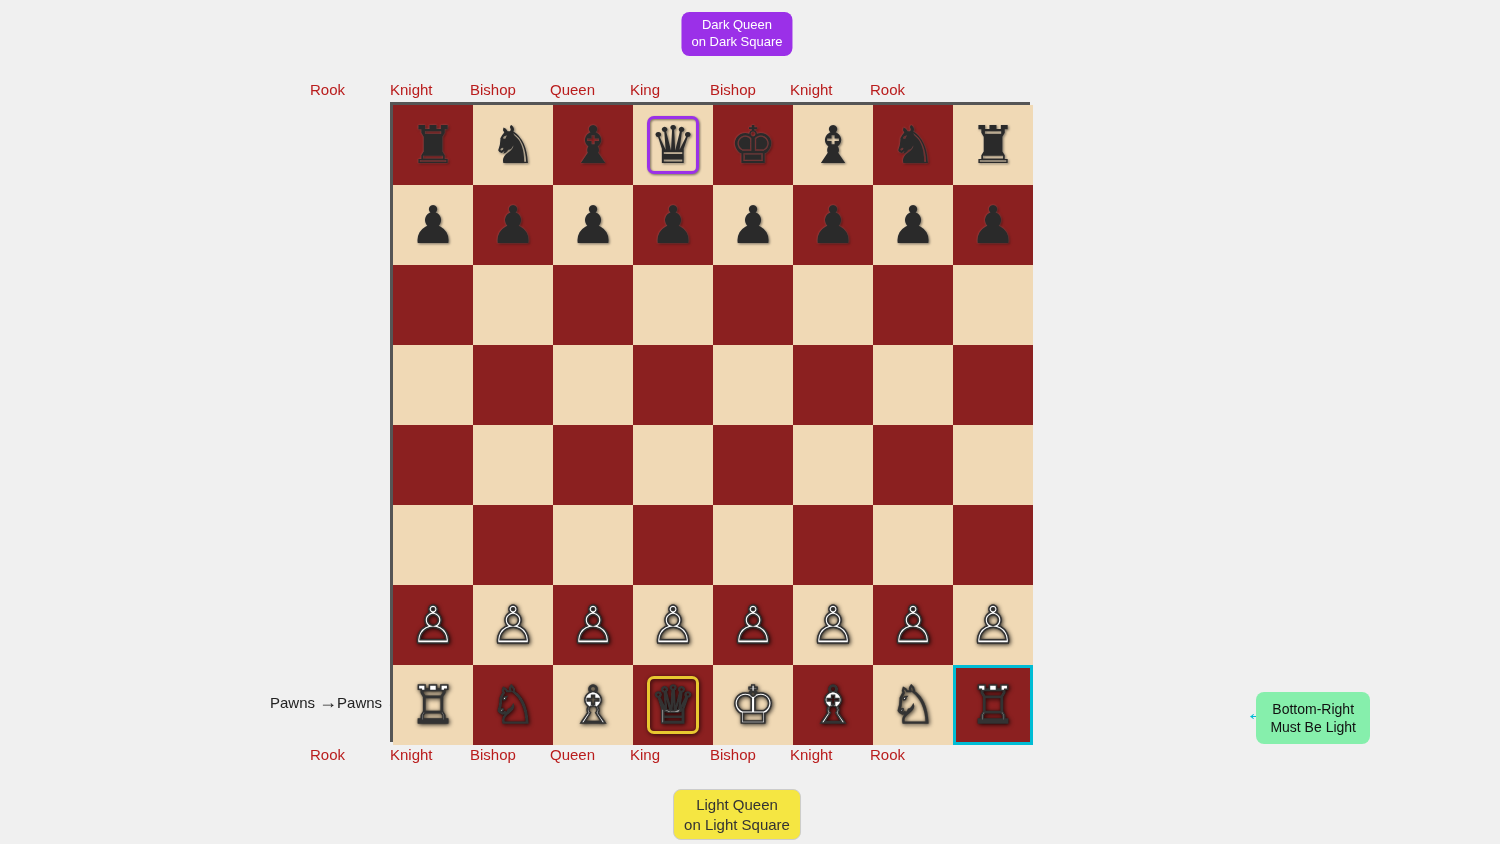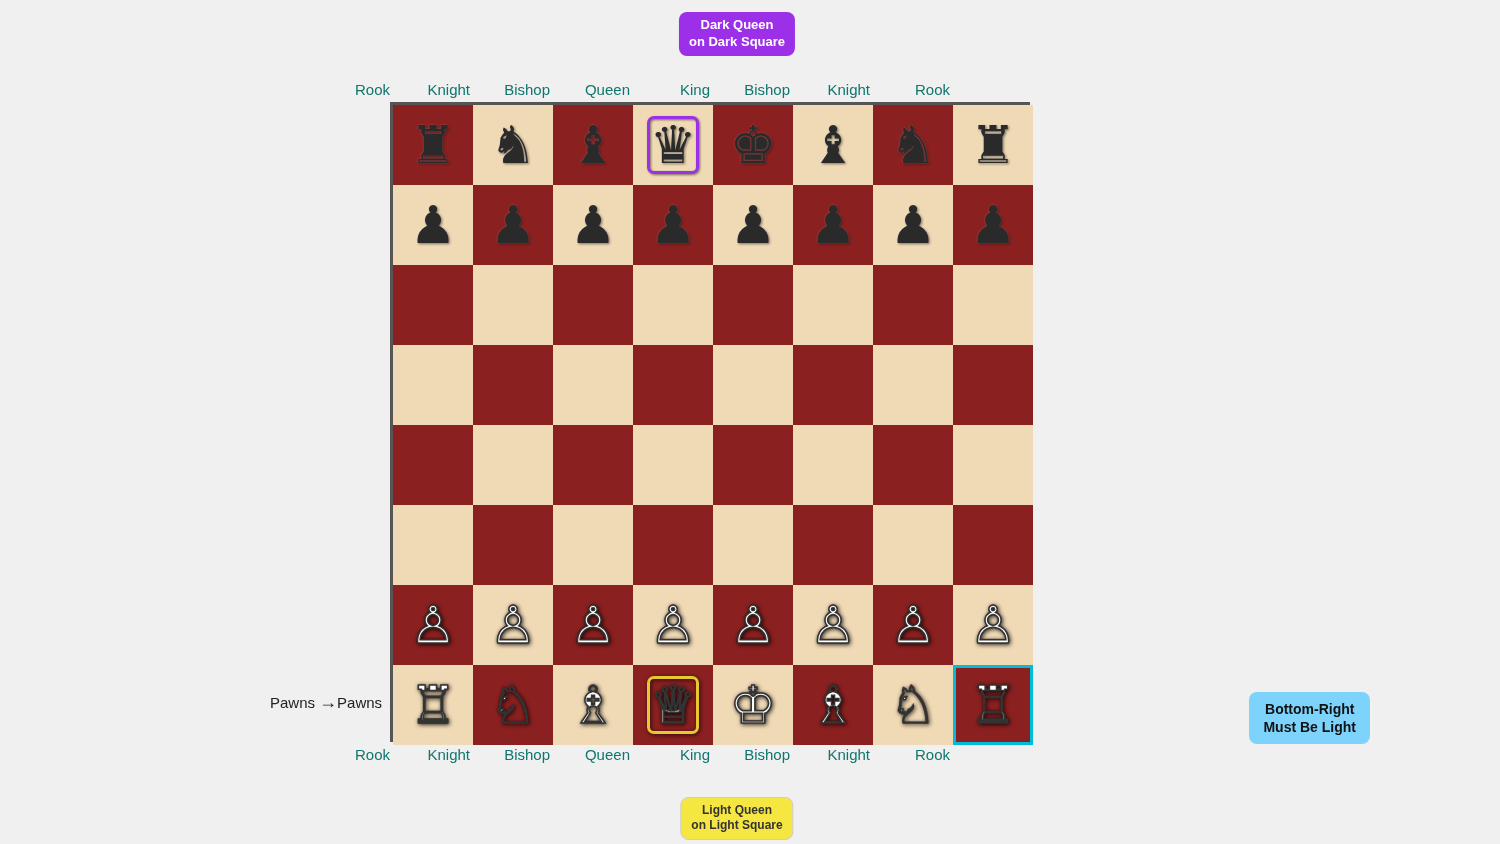--- a/index.html
+++ b/index.html
@@ -28,24 +28,24 @@
     }
 
     .board-labels-bottom {
       display: flex;
       margin-left: 40px;
       margin-top: 4px;
     }
 
     .col-label {
       width: 80px;
-      text-align: right;
+      text-align: left;
       font-size: 15px;
       font-weight: 500;
-      color: #0f766e;
+      color: #b91c1c;
     }
 
     .board {
       width: 640px;
       height: 640px;
       border: 3px solid #555;
       display: grid;
       grid-template-columns: repeat(8, 80px);
       grid-template-rows: repeat(8, 80px);
       position: relative;
@@ -99,40 +99,40 @@
       outline-offset: -3px;
       z-index: 3;
     }
 
     
     .tooltip {
       position: absolute;
       border-radius: 8px;
       padding: 5px 10px;
       font-size: 13px;
-      font-weight: bold;
+      font-weight: normal;
       text-align: center;
       line-height: 1.3;
       z-index: 10;
       white-space: nowrap;
     }
 
     .tooltip-purple {
       background: #9b30e8;
       color: white;
     }
 
     .tooltip-yellow {
       background: #f5e642;
       color: #333;
       border: 1px solid #ccc;
     }
 
     .tooltip-cyan {
-      background: #7dd3fc;
+      background: #86efac;
       color: #111;
     }
 
     .arrow-label {
       display: flex;
       align-items: center;
       gap: 4px;
       font-size: 15px;
       font-weight: 500;
       color: #222;
@@ -356,17 +356,17 @@
   <div style="position:absolute; right:130px; bottom:100px; display:flex; align-items:center; gap:6px;">
     <div class="tooltip tooltip-cyan" style="position:static; font-size:14px; padding:8px 14px;">
       Bottom-Right<br>Must Be Light
     </div>
   </div>
 
   <div style="position:absolute; right:232px; bottom:118px;">
     <span style="font-size:22px; color:#00bcd4; font-weight:bold;">←</span>
   </div>
 
-  <div class="tooltip tooltip-yellow" style="position:absolute; left:737px; bottom:4px; transform:translateX(-50%); font-size:12px; padding:5px 10px;">
+  <div class="tooltip tooltip-yellow" style="position:absolute; left:737px; bottom:4px; transform:translateX(-50%); font-size:15px; padding:5px 10px;">
     Light Queen<br>on Light Square
   </div>
 
 </div>
 
 </body></html>

